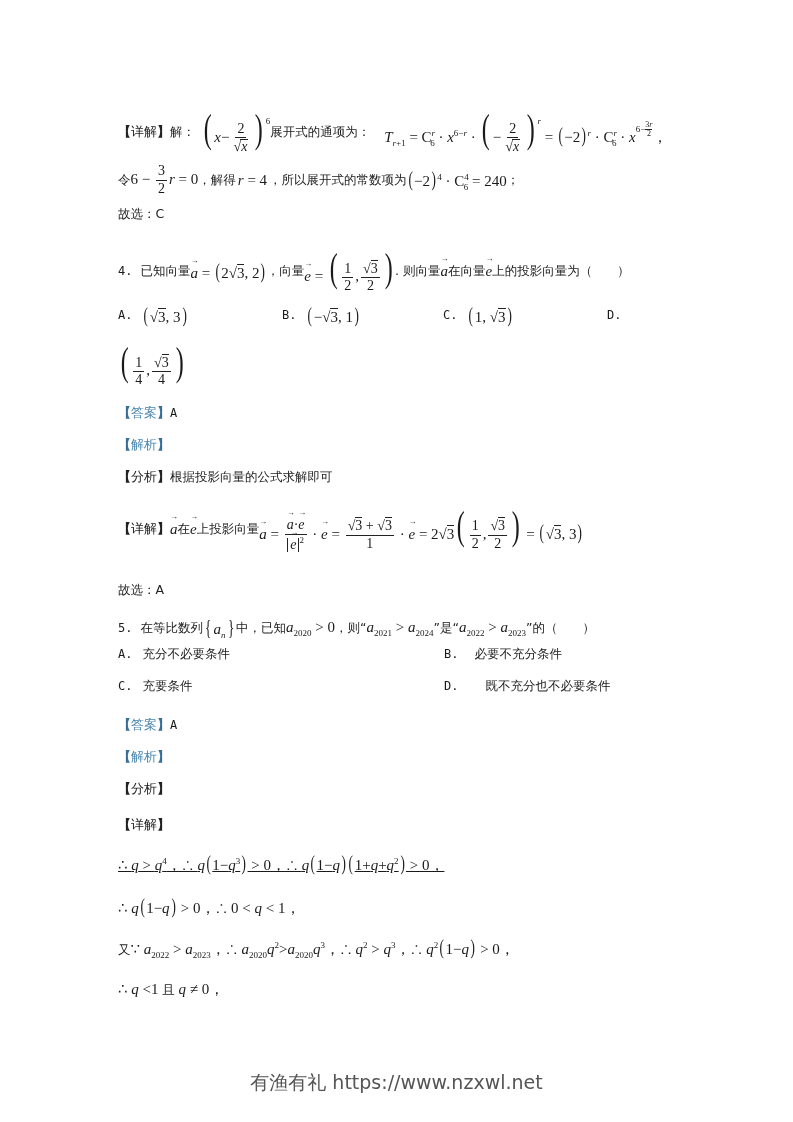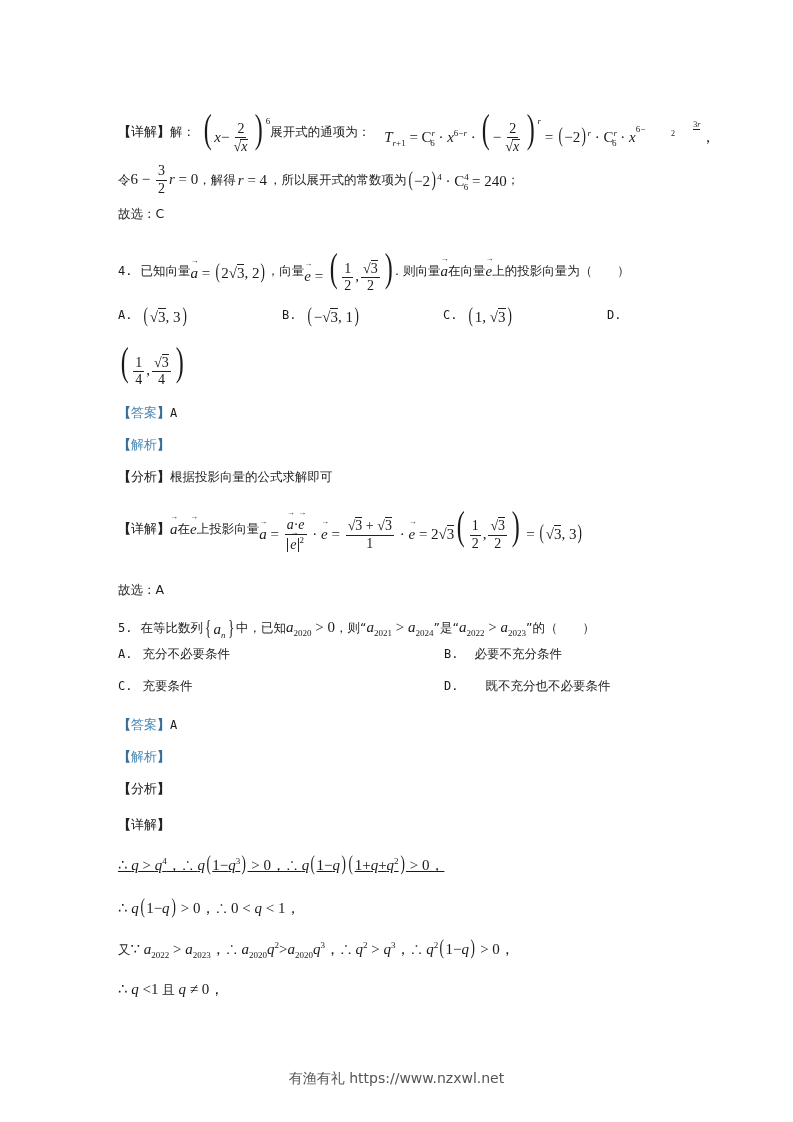--- a/index.html
+++ b/index.html
@@ -19,21 +19,21 @@
   .paren { font-size: 28px; font-weight: 100; transform: scaleX(0.6); display: inline-block; line-height: 1; }
   .paren.big { font-size: 40px; }
   .paren.md { font-size: 22px; }
   sup, sub { font-size: 9px; }
   .sqrt { display: inline-flex; align-items: flex-end; }
   .sqrt .rad { border-top: 1px solid #222; padding: 0 1px; margin-left: -1px; }
   .vec { position: relative; display: inline-block; font-style: italic; }
   .vec::before { content: "→"; position: absolute; top: -9px; left: 0; font-size: 8px; font-style: normal; }
   .opt { font-family: "DejaVu Sans Mono", "Liberation Mono", monospace; font-size: 12px; }
   .footer { position: absolute; top: 1070px; left: 0; width: 793px; text-align: center;
-            font-family: "DejaVu Sans", "Liberation Sans", sans-serif; font-size: 14px; color: #555; }
+            font-family: "DejaVu Sans", "Liberation Sans", sans-serif; font-size: 19px; color: #555; }
   .abs { display:inline-block; border-left:1px solid #222; border-right:1px solid #222; padding: 0 2px; }
 </style>
 </head>
 <body>
 
 <div class="line" style="top:110px;height:44px;">
   <span class="tag"><span class="br">【</span>详解<span class="br">】</span></span>
   <span class="cn">解：</span>
   <span class="m" style="margin-left:6px;">
     <span class="paren big">(</span><span class="i">x</span>−<span class="frac">
@@ -41,21 +41,21 @@
         <span class="den"><span class="sqrt">√<span class="rad i">x</span></span></span>
       </span><span class="paren big">)</span><sup style="vertical-align:18px;">6</sup>
   </span>
   <span class="cn">展开式的通项为：</span>
   <span class="m" style="margin-left:14px;">
     <span class="i">T</span><sub><span class="i">r</span>+1</sub> = C<sup class="i">r</sup><sub style="margin-left:-5px;">6</sub> · <span class="i">x</span><sup>6−<span class="i">r</span></sup> · <span class="paren big">(</span>−<span class="frac">
         <span class="num">2</span>
         <span class="den"><span class="sqrt">√<span class="rad i">x</span></span></span>
       </span><span class="paren big">)</span><sup class="i" style="vertical-align:18px;">r</sup>
     = <span class="paren md">(</span>−2<span class="paren md">)</span><sup class="i">r</sup> · C<sup class="i">r</sup><sub style="margin-left:-5px;">6</sub> · <span class="i">x</span><sup style="vertical-align:10px;">6−<span style="display:inline-flex;flex-direction:column;align-items:center;vertical-align:middle;font-size:8px;line-height:1;">
-          <span style="border-bottom:1px solid #222;margin-left:48px;">3<span class="i">r</span></span>
+          <span style="border-bottom:1px solid #222;">3<span class="i">r</span></span>
           <span>2</span>
         </span></sup>，
   </span>
 </div>
 
 <div class="line" style="top:160px;height:40px;">
   <span class="cn">令</span>
   <span class="m">6 − <span class="frac">
         <span class="num">3</span>
         <span class="den">2</span>

